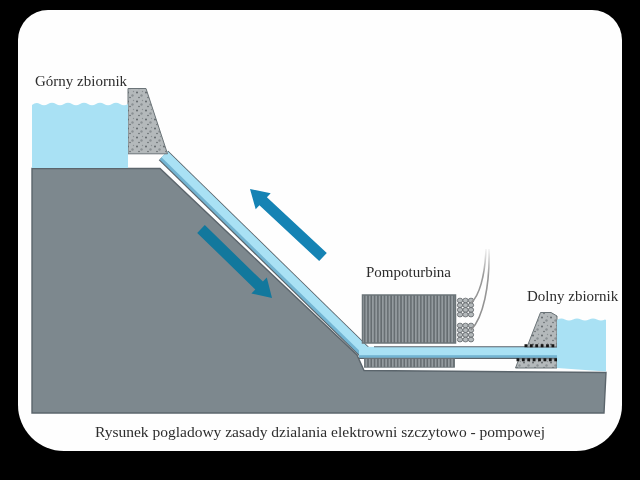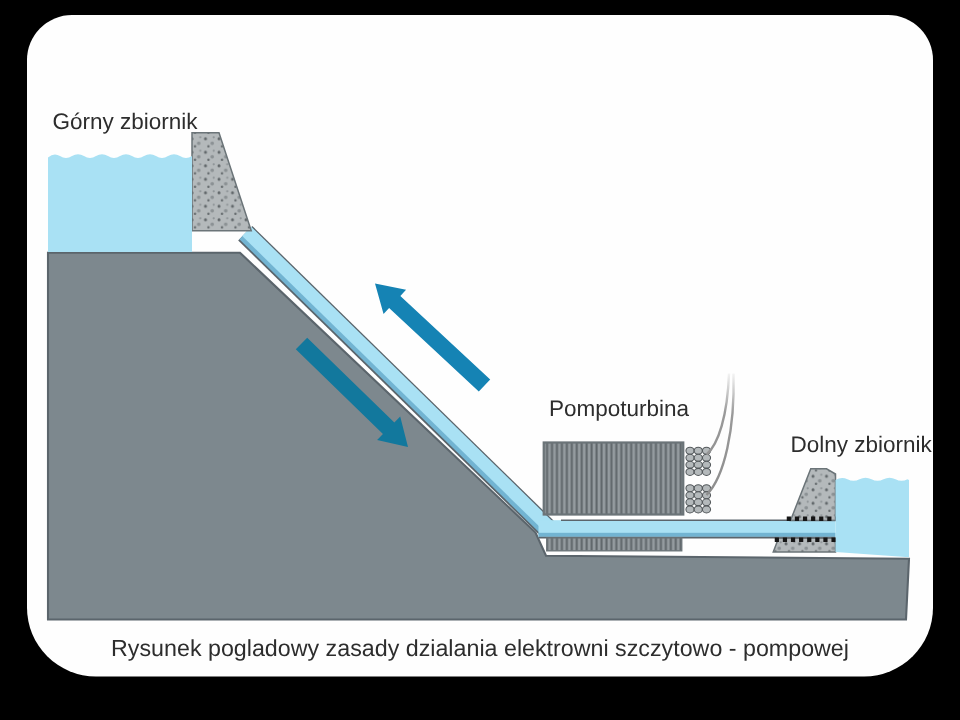--- a/index.html
+++ b/index.html
@@ -6,21 +6,21 @@
     --page-bg:#000000; --card-bg:#fefefe;
     --water:#a9e1f4; --water-edge:#72b4d2;
     --ground:#7d888e; --ground-outline:#5b656c;
     --structure:#949b9f; --structure-stripe:#60676b; --structure-border:#6b7478;
     --stone:#b4b9bb; --stone-speckle-dark:#62686b; --stone-speckle-mid:#8b9194;
     --arrow-up:#1583b4; --arrow-down:#12789d;
     --wire:#8f8f8f; --dotted:#151515; --text:#2d2d2d;
   }
   html,body{margin:0;padding:0;background:var(--page-bg);}
   body{width:640px;height:480px;overflow:hidden;font-family:"Liberation Sans",sans-serif;}
-  .stage{position:relative;width:640px;height:480px;background:var(--page-bg);}
+  .stage{position:relative;width:640px;height:480px;background:var(--page-bg);font-family:Liberation Serif, serif;}
   .card{position:absolute;left:18px;top:10px;width:604px;height:441px;
         background:var(--card-bg);border-radius:30px 30px 46px 46px;}
   svg.diagram{position:absolute;left:0;top:0;}
   .ground{fill:var(--ground);stroke:var(--ground-outline);stroke-width:1.4;}
   .chan-dark{stroke:var(--ground-outline);stroke-width:13.5;fill:none;}
   .chan-mid{stroke:var(--water-edge);stroke-width:11.2;fill:none;}
   .chan-light{stroke:var(--water);stroke-width:8.6;fill:none;}
   .chan-rect{fill:var(--water);}
   .chan-rect-mid{fill:var(--water-edge);}
   .border-line{stroke:var(--ground-outline);stroke-width:1.1;}

